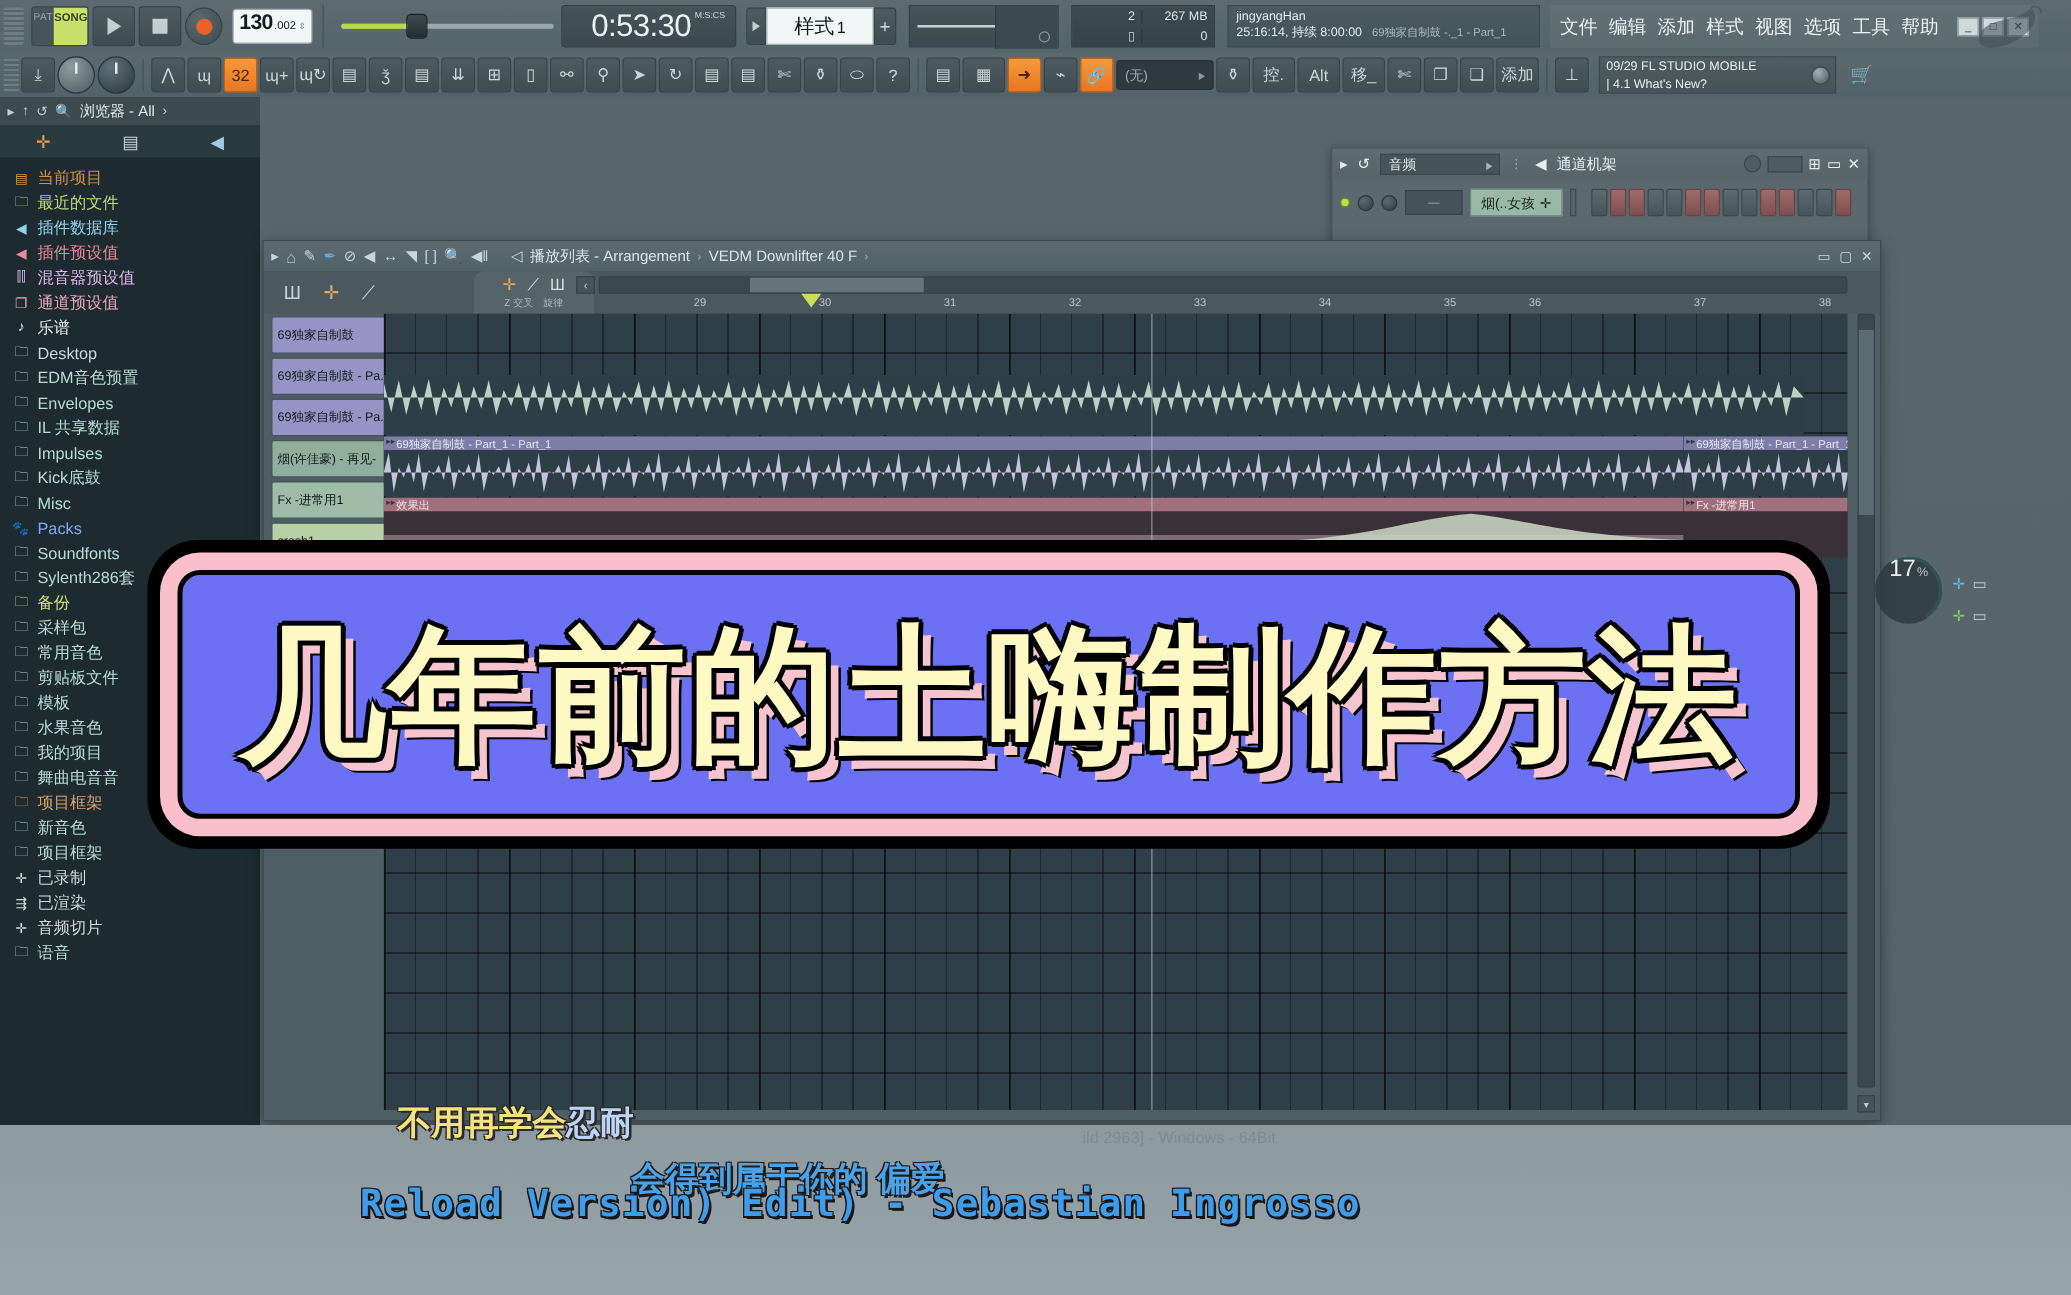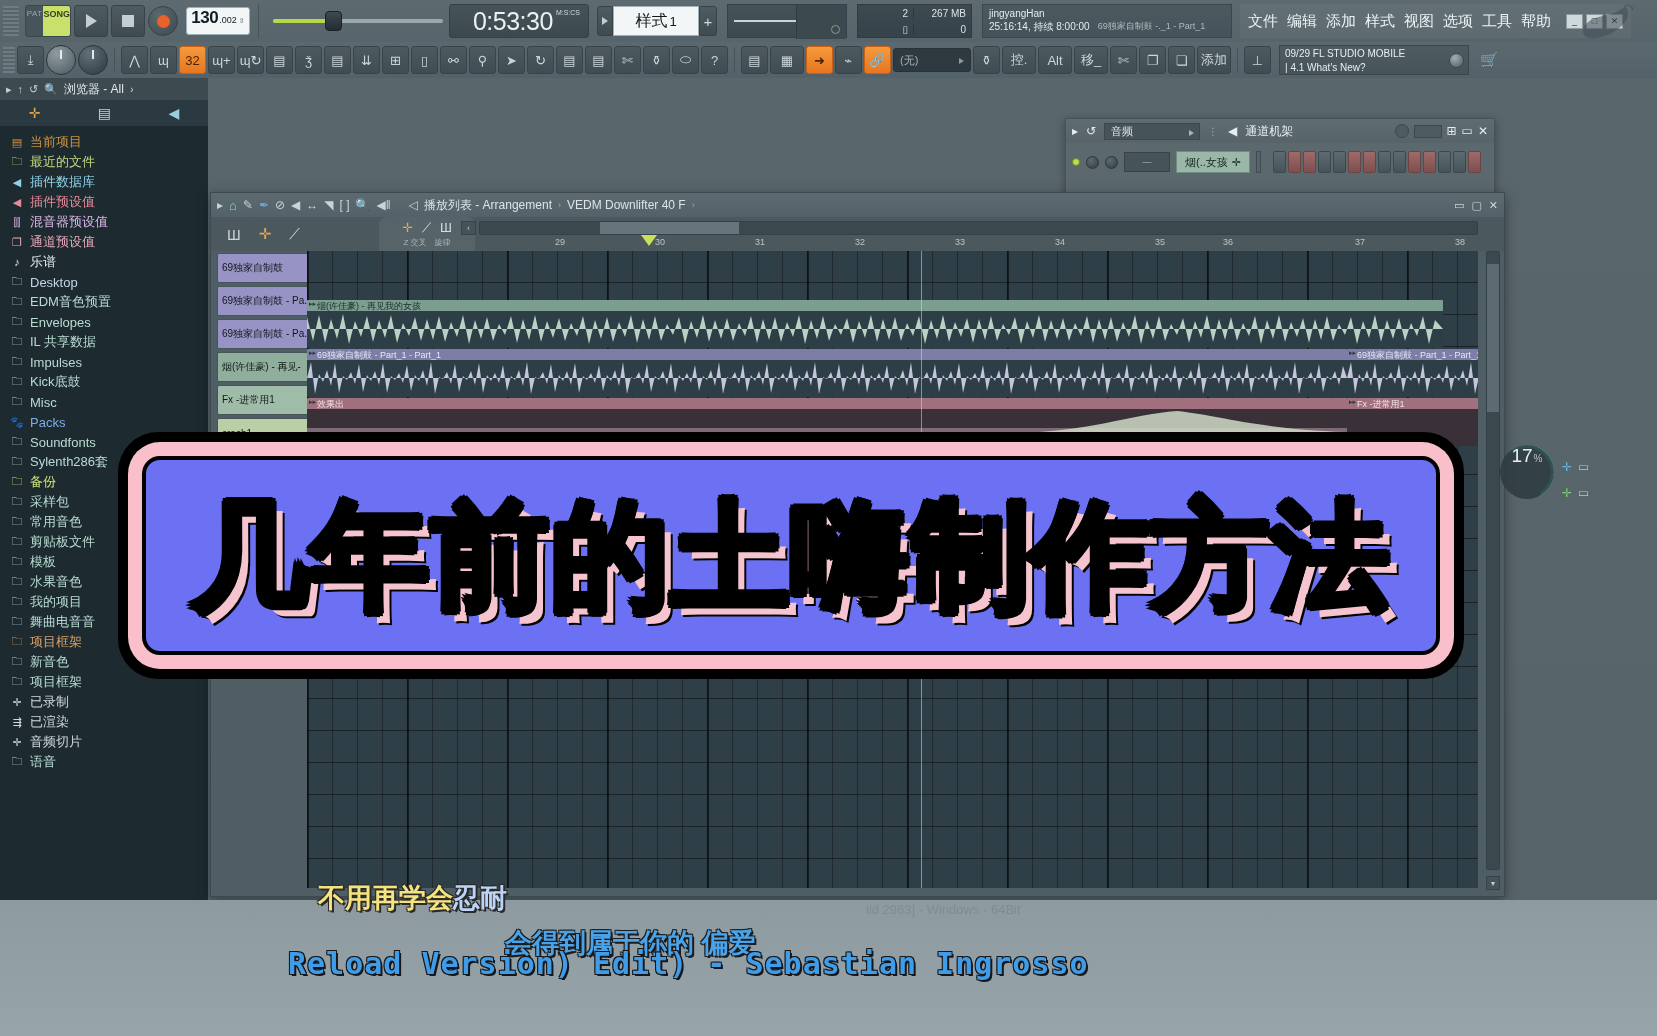--- a/index.html
+++ b/index.html
@@ -394,21 +394,21 @@
     width:100%;height:100%;background:#f9bfca;border-radius:32px;
     display:flex;align-items:center;justify-content:center;padding:14px;
   }
   .banner-inner {
     width:100%;height:100%;background:#6b71f2;border-radius:18px;
     border:4px solid #000;
     display:flex;align-items:center;justify-content:center;
   }
   .banner-text {
     font-family:"DejaVu Sans","Liberation Sans",sans-serif;
-    font-size:118px;font-weight:bold;color:#000000;
+    font-size:118px;font-weight:bold;color:#fef9c3;
     letter-spacing:2px; line-height:1;
     text-shadow:
        4px 0 0 #000, -4px 0 0 #000, 0 4px 0 #000, 0 -4px 0 #000,
        3px 3px 0 #000, -3px 3px 0 #000, 3px -3px 0 #000, -3px -3px 0 #000,
        10px 10px 0 #f6c4cf, 12px 12px 0 #000;
     white-space:nowrap;
   }
 
   
   .sub {
@@ -916,21 +916,20 @@
         <div class="th" style="height: 47px; margin-bottom: 2px;">
           <span class="tname">Track 13</span>
         </div>
       </div>
 
     <div class="pl-grid">
       <div class="gridlines"></div>
       <div class="rowlines"></div>
 
       <div class="clip" style="left:0;top:49px;width:1136px;height:48px;background:#2e3e46">
-        <div class="chead" style="background:#7b9e90">烟(许佳豪) - 再见我的女孩</div>
         <div class="wave">
           <svg width="1136" height="37" viewBox="0 0 1136 37" preserveAspectRatio="none">
             <path d="M0 18 L0 6 L6 30 L12 4 L18 32 L24 8 L30 28 L36 3 L42 33 L48 10 L54 26 L60 5 L66 31 L72 9 L78 27 L84 4 L90 32 L96 12 L102 25 L108 6 L114 30 L120 8 L126 29 L132 5 L138 31 L144 11 L150 26 L156 4 L162 33 L168 9 L174 28 L180 6 L186 30 L192 13 L198 24 L204 5 L210 32 L216 8 L222 29 L228 4 L234 31 L240 10 L246 27 L252 7 L258 30 L264 12 L270 25 L276 5 L282 33 L288 9 L294 28 L300 6 L306 31 L312 11 L318 26 L324 4 L330 32 L336 8 L342 29 L348 5 L354 30 L360 13 L366 24 L372 6 L378 33 L384 10 L390 27 L396 4 L402 31 L408 9 L414 28 L420 7 L426 30 L432 12 L438 25 L444 5 L450 32 L456 8 L462 29 L468 6 L474 31 L480 11 L486 26 L492 4 L498 33 L504 9 L510 28 L516 5 L522 30 L528 13 L534 24 L540 7 L546 32 L552 10 L558 27 L564 4 L570 31 L576 8 L582 29 L588 6 L594 30 L600 12 L606 25 L612 5 L618 33 L624 9 L630 28 L636 4 L642 31 L648 11 L654 26 L660 7 L666 32 L672 8 L678 29 L684 5 L690 30 L696 13 L702 24 L708 6 L714 33 L720 10 L726 27 L732 4 L738 31 L744 9 L750 28 L756 7 L762 30 L768 12 L774 25 L780 5 L786 32 L792 8 L798 29 L804 6 L810 31 L816 11 L822 26 L828 4 L834 33 L840 9 L846 28 L852 5 L858 30 L864 13 L870 24 L876 7 L882 32 L888 10 L894 27 L900 4 L906 31 L912 8 L918 29 L924 6 L930 30 L936 12 L942 25 L948 5 L954 33 L960 9 L966 28 L972 4 L978 31 L984 11 L990 26 L996 7 L1002 32 L1008 8 L1014 29 L1020 5 L1026 30 L1032 13 L1038 24 L1044 6 L1050 33 L1056 10 L1062 27 L1068 4 L1074 31 L1080 9 L1086 28 L1092 7 L1098 30 L1104 12 L1110 25 L1116 5 L1122 33 L1128 9 L1136 18 Z" fill="#b9d2c4"></path>
           </svg>
         </div>
       </div>
 
       <div class="clip" style="left:0;top:98px;width:1040px;height:48px;background:#2e3e46">
         <div class="chead" style="background:#7d7da8;color:#e6e6f2">69独家自制鼓 - Part_1 - Part_1</div>
         <div class="wave">

